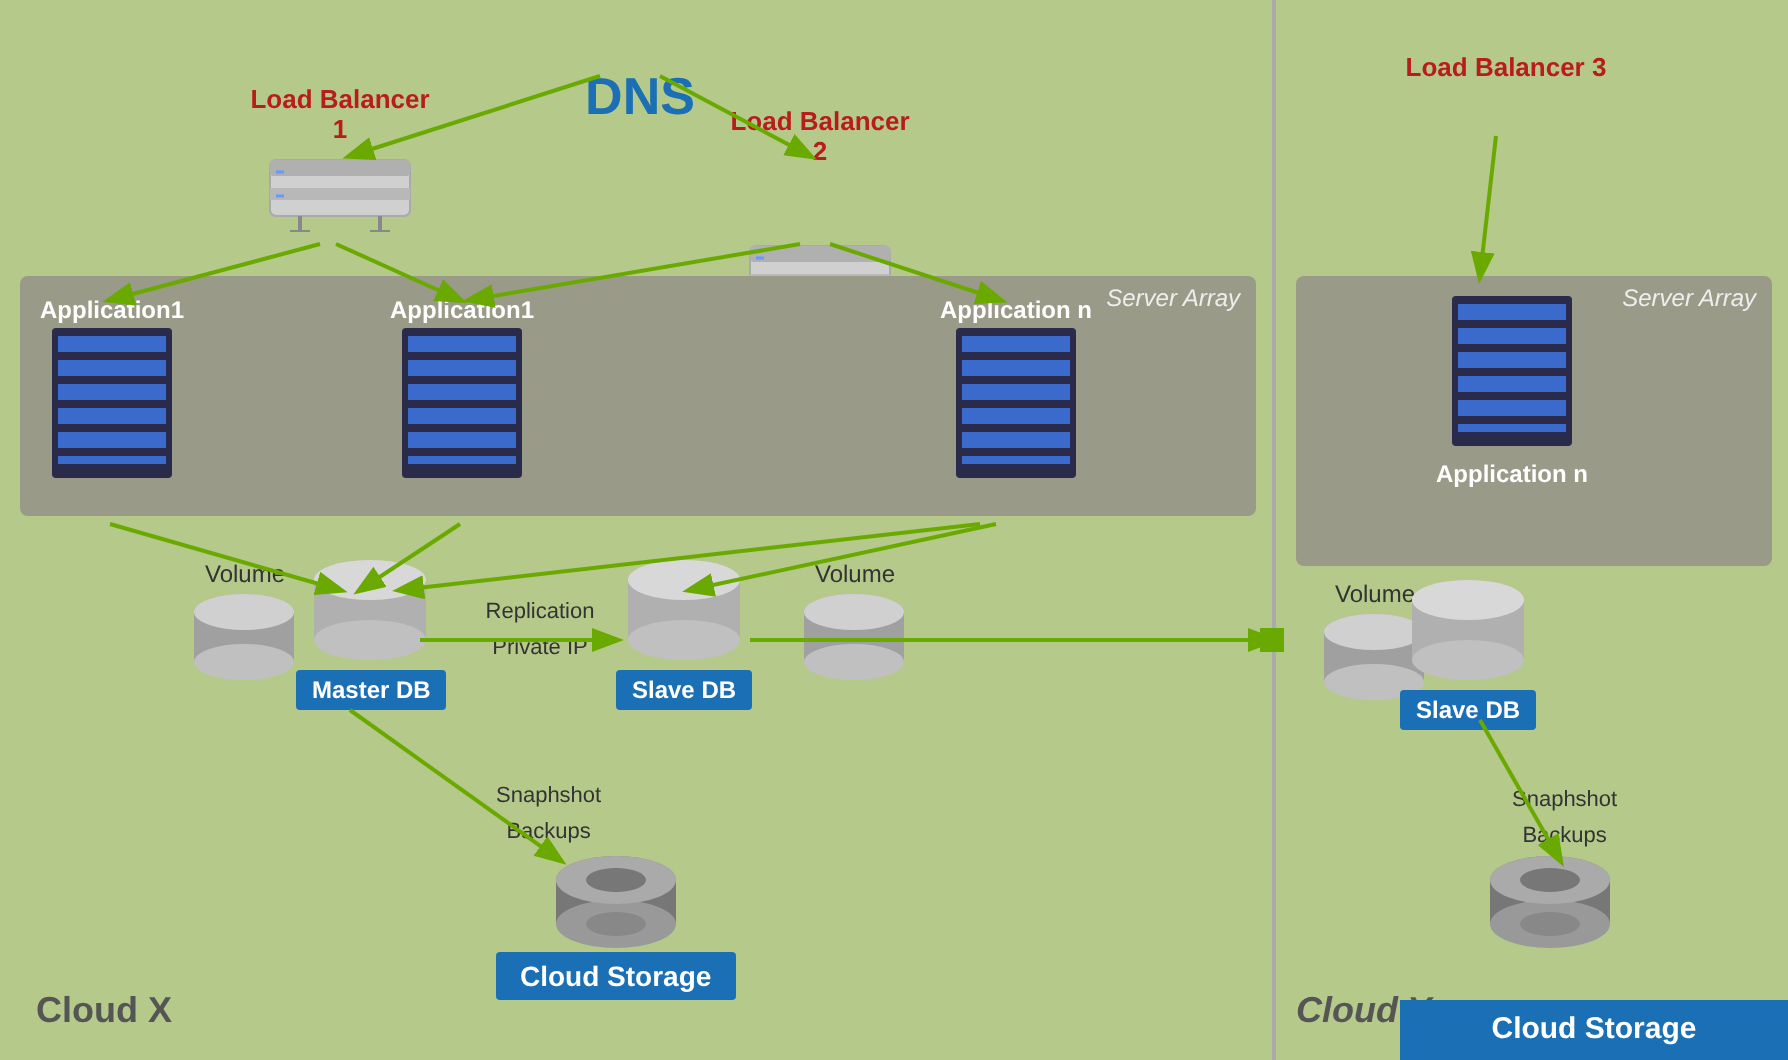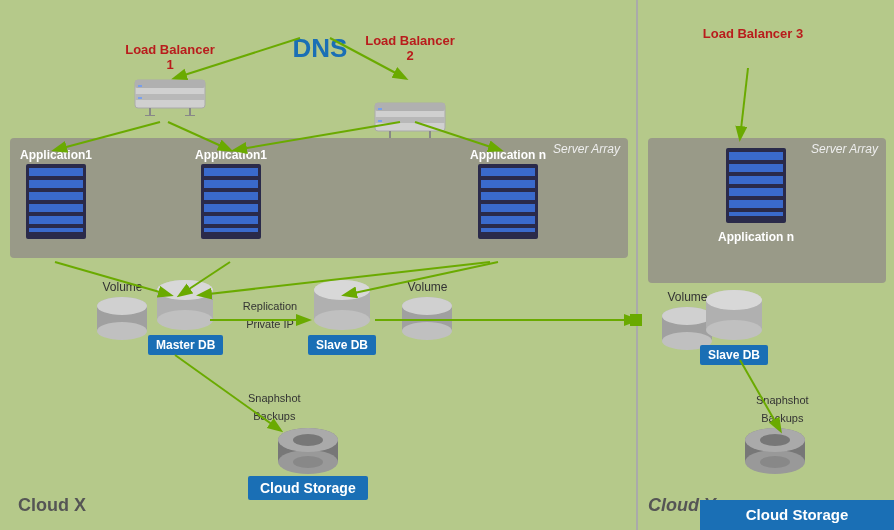--- a/index.html
+++ b/index.html
@@ -104,21 +104,21 @@
     <line x1="8" y1="14" x2="12" y2="14" stroke="#6699ff" stroke-width="1.5"></line>
     <line x1="8" y1="26" x2="12" y2="26" stroke="#6699ff" stroke-width="1.5"></line>
 
     <line x1="20" y1="36" x2="20" y2="44" stroke="#888" stroke-width="2"></line>
     <line x1="60" y1="36" x2="60" y2="44" stroke="#888" stroke-width="2"></line>
     <line x1="15" y1="44" x2="25" y2="44" stroke="#888" stroke-width="2"></line>
     <line x1="55" y1="44" x2="65" y2="44" stroke="#888" stroke-width="2"></line>
   </svg>
 </div>
 
-<div class="icon-box" style="left:360px; top:33px; width:100px;gap:32px;">
+<div class="icon-box" style="left:360px; top:53px; width:100px;gap:32px;">
   <span class="lb-label">Load Balancer 2</span>
   <svg width="80" height="44" viewBox="0 0 80 44">
     <rect x="5" y="8" width="70" height="28" rx="3" fill="#d0d0d0" stroke="#aaa" stroke-width="1"></rect>
     <rect x="5" y="8" width="70" height="8" rx="2" fill="#b0b0b0"></rect>
     <rect x="5" y="22" width="70" height="6" fill="#b8b8b8"></rect>
     <line x1="8" y1="14" x2="12" y2="14" stroke="#6699ff" stroke-width="1.5"></line>
     <line x1="8" y1="26" x2="12" y2="26" stroke="#6699ff" stroke-width="1.5"></line>
     <line x1="20" y1="36" x2="20" y2="44" stroke="#888" stroke-width="2"></line>
     <line x1="60" y1="36" x2="60" y2="44" stroke="#888" stroke-width="2"></line>
     <line x1="15" y1="44" x2="25" y2="44" stroke="#888" stroke-width="2"></line>

